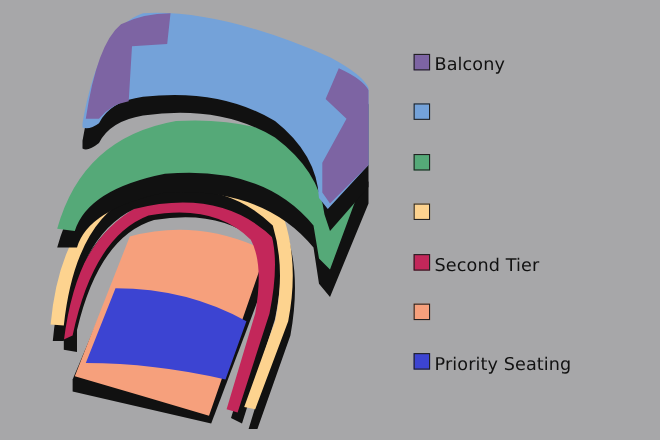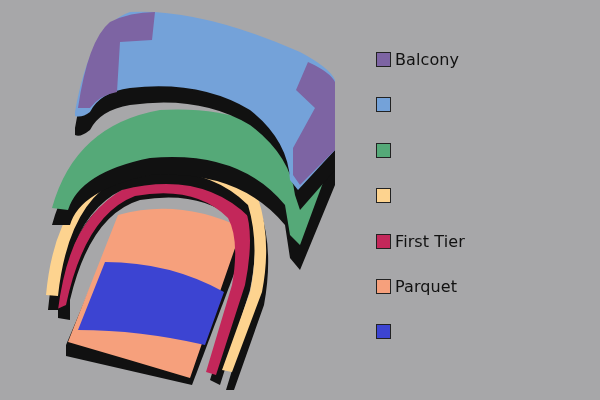--- a/index.html
+++ b/index.html
@@ -1,19 +1,19 @@
 <!DOCTYPE html>
 <html><head>
 <meta charset="utf-8">
 <style>
   html, body { margin:0; padding:0; }
   body { width:600px; height:400px; background:#a7a7a9; position:relative; overflow:hidden; font-family:"DejaVu Sans", sans-serif; }
   #diagram { position:absolute; left:0; top:0; width:360px; height:400px; }
   .legend { position:absolute; left:376px; top:49px; }
-  .legend-item { position:absolute; left:0; height:20px; display:flex; align-items:center; white-space:nowrap; }
+  .legend-item { position:absolute; left:0; height:20px; display:flex; white-space:nowrap; }
   .swatch { width:15px; height:15px; border:1.5px solid #222; box-sizing:border-box; margin-right:4px; }
   .legend-label { font-size:16px; color:#111; letter-spacing:0.1px; }
 </style>
 </head>
 <body>
 
 <svg id="diagram" viewBox="0 0 360 400" xmlns="http://www.w3.org/2000/svg">
 
   <g>
     <path d="M118,222 Q180,205 245,235 L245,245 L192,385 L66,356 L66,345 Z" fill="#111"></path>
@@ -55,22 +55,22 @@
     <span class="swatch" style="background:#74a2d9"></span>
   </div>
   <div class="legend-item" style="top:91px">
     <span class="swatch" style="background:#55a978"></span>
   </div>
   <div class="legend-item" style="top:136px">
     <span class="swatch" style="background:#fdd38f"></span>
   </div>
   <div class="legend-item" style="top:182px">
     <span class="swatch" style="background:#c3275a"></span>
-    <span class="legend-label">First Tier</span>
+    <span class="legend-label">Second Tier</span>
   </div>
   <div class="legend-item" style="top:227px">
     <span class="swatch" style="background:#f6a07c"></span>
-    <span class="legend-label">Parquet</span>
   </div>
   <div class="legend-item" style="top:272px">
     <span class="swatch" style="background:#3c44d2"></span>
+    <span class="legend-label">Priority Seating</span>
   </div>
 </div>
 
 </body></html>

